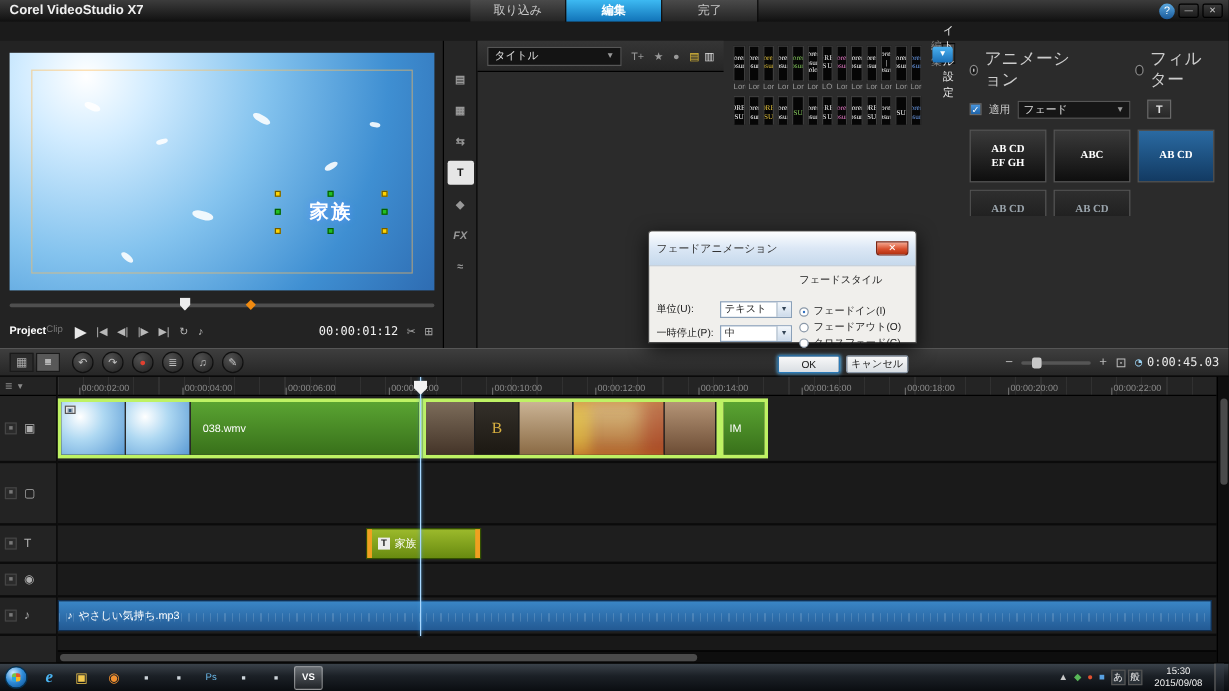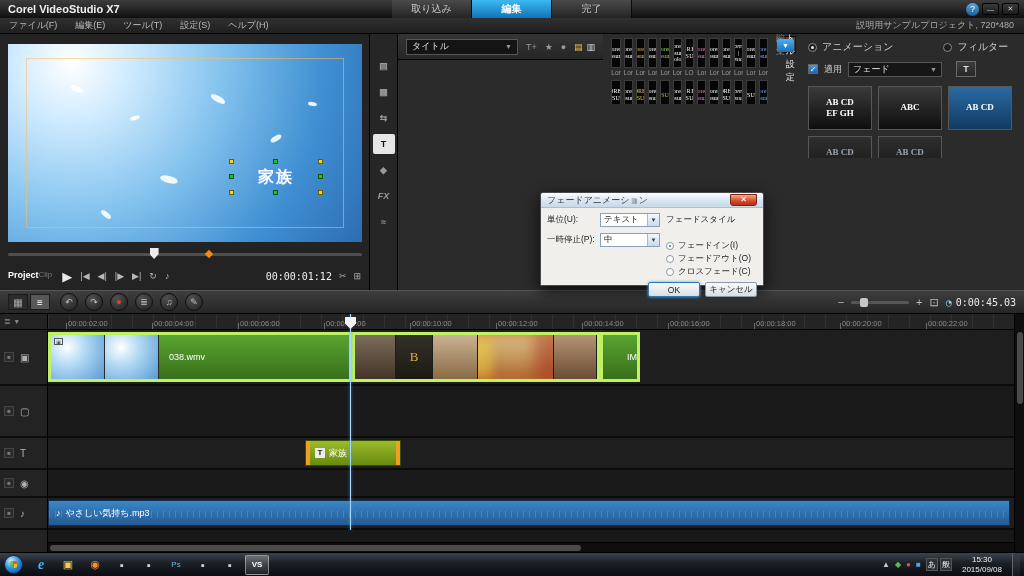--- a/index.html
+++ b/index.html
@@ -103,21 +103,21 @@
   .lib-tabs { height:17px; background:#2e2e2e; display:flex; position:relative;
     border-top:1px solid #000; border-bottom:1px solid #000; margin-top:2px; }
   .lib-tab { flex:1; display:flex; align-items:center; justify-content:center; font-size:9px;
     color:#8a8a8a; background:linear-gradient(#383838,#292929); border-right:1px solid #191919; }
   .lib-tab.active { color:#ececec; background:linear-gradient(#4a4a4a,#333); }
   .collapse-btn { position:absolute; right:2px; top:2px; width:17px; height:13px; border-radius:2px;
     background:linear-gradient(#4ab0f0,#1a70b8); color:#fff; font-size:7px;
     display:flex; align-items:center; justify-content:center; }
 
   .lib-options { flex:1; padding:6px 12px 0; position:relative; }
-  .opt-row1 { display:flex; align-items:flex-start; gap:50px; font-size:10px; color:#ccc; }
+  .opt-row1 { display:flex; align-items:flex-start; gap:50px; font-size:14px; color:#ccc; }
   .radio { display:flex; align-items:center; gap:5px; }
   .radio-dot { width:9px; height:9px; border-radius:50%; border:1px solid #8a8a8a; background:#1d1d1d; position:relative; }
   .radio-dot.on::after { content:""; position:absolute; left:2px; top:2px; right:2px; bottom:2px;
     border-radius:50%; background:#e8e8e8; }
   .opt-row2 { display:flex; align-items:center; gap:6px; margin-top:7px; font-size:9px; color:#ccc; }
   .checkbox { width:10px; height:10px; background:linear-gradient(#4a98e0,#1f63a8); border:1px solid #666;
     color:#fff; font-size:8px; line-height:9px; text-align:center; }
   .fade-dropdown { width:94px; height:15px; background:#161616; border:1px solid #565656;
     display:flex; align-items:center; justify-content:space-between; padding:0 4px; font-size:9px; color:#e0e0e0; }
   .t-button { width:20px; height:16px; border:1px solid #6a6a6a; background:linear-gradient(#3e3e3e,#272727);
@@ -127,28 +127,28 @@
     display:flex; align-items:center; justify-content:center; color:#fff; font-size:9px; font-weight:bold;
     white-space:pre-line; text-align:center; font-family:"Liberation Serif",serif; line-height:1.25; }
   .preset-row > :nth-child(3) { background:linear-gradient(#2a6aa2,#123a62); }
   .row2p { margin-top:6px; height:22px; overflow:hidden; }
   .row2p .preset { color:#9aa4ac; background:linear-gradient(#2e2e2e,#141414); }
 
   
   .dialog { position:absolute; left:540px; top:192px; width:224px; height:94px; z-index:60;
     background:#f0efec; border:1px solid #4a4a4a; border-radius:3px 3px 0 0;
     box-shadow:0 5px 16px rgba(0,0,0,.75); font-size:9px; color:#1a1a1a; }
-  .dlg-title { height:15px; background:linear-gradient(#fdfeff,#dbe7f5 50%,#c6d9ec);
+  .dlg-title { height:29px; background:linear-gradient(#fdfeff,#dbe7f5 50%,#c6d9ec);
     display:flex; align-items:center; padding:0 6px; color:#333; border-bottom:1px solid #b0bfcf;
     border-radius:3px 3px 0 0; font-size:9px; }
   .dlg-close { margin-left:auto; width:27px; height:12px; border-radius:0 0 3px 3px;
     background:linear-gradient(#f5a891,#d9502e 55%,#b23010); border:1px solid #7c2512;
     color:#fff; font-size:8px; line-height:10px; text-align:center; }
   .dlg-body { display:flex; padding:5px 6px 2px; gap:6px; }
-  .dlg-left { display:flex; flex-direction:column; gap:6px; }
+  .dlg-left { display:flex; flex-direction:column; gap:6px;margin-top:24px; }
   .dlg-field { display:flex; align-items:center; gap:3px; }
   .dlg-label { width:50px; font-size:8.5px; }
   .dlg-select { width:60px; height:14px; background:#fff; border:1px solid #8aa0b8;
     display:flex; align-items:center; justify-content:space-between; font-size:8.5px; padding-left:3px; }
   .dlg-select-arrow { width:12px; height:12px; background:linear-gradient(#f4f8fc,#ccdaea);
     border-left:1px solid #a8b8c8; font-size:6px; display:flex; align-items:center; justify-content:center; color:#345; }
   .dlg-right { flex:1; padding-top:1px; }
   .dlg-group-label { font-size:8.5px; margin-bottom:14px; }
   .dlg-radio { display:flex; align-items:center; gap:4px; font-size:8.5px; margin-top:1px; }
   .dlg-radio-dot { width:8px; height:8px; border-radius:50%; border:1px solid #8a98a8; background:#fff; position:relative; }
@@ -219,21 +219,21 @@
   .clip.vclip2 { left:304px; width:248px; }
   .pseg { height:100%; border-right:1px solid #1c1c1c; }
   .pseg.p1 { width:42px; background:linear-gradient(#7c6c5a,#443428); }
   .pseg.p2 { width:38px; background:linear-gradient(#34302a,#1c1812); display:flex; align-items:center;
     justify-content:center; color:#d8b040; font-family:"Liberation Serif",serif; font-size:13px; }
   .pseg.p3 { width:46px; background:linear-gradient(#cab394,#8a6a44); }
   .pseg.p4 { width:78px; background:linear-gradient(#dcc488,#b06a32);
     box-shadow:inset -18px 0 14px rgba(160,30,20,.45), inset 14px 0 10px rgba(240,210,60,.5); }
   .pseg.p5 { width:44px; background:linear-gradient(#b49476,#6c4c34); }
   .clip.vclip3 { left:552px; width:40px; background:linear-gradient(#5aa432,#38701a);
-    display:flex; align-items:center; padding-left:5px; font-size:9px; color:#fff;justify-content:flex-end; }
+    display:flex; align-items:center; padding-left:5px; font-size:9px; color:#fff; }
 
   .title-clip { position:absolute; left:257px; width:96px; top:2px; bottom:2px;
     background:linear-gradient(#9cba2c,#688a10); border:1px solid #334f00;
     display:flex; align-items:center; gap:4px; padding:0 9px; font-size:9px; color:#fff; }
   .title-clip::before, .title-clip::after { content:""; position:absolute; top:0; bottom:0; width:4px; background:#f0a020; }
   .title-clip::before { left:0; } .title-clip::after { right:0; }
   .t-chip { width:10px; height:10px; background:#ececec; color:#222; font-size:8px; line-height:10px;
     text-align:center; font-weight:bold; }
 
   .music-clip { position:absolute; left:0; width:962px; top:2px; bottom:2px;
@@ -292,31 +292,20 @@
       <div class="top-tab active" data-name="tab-edit">編集</div>
       <div class="top-tab" data-name="tab-share">完了</div>
     </div>
     <div class="win-controls" data-name="window-controls">
       <div class="help-btn" data-name="help-icon">?</div>
       <div class="win-btn" data-name="minimize-button">—</div>
       <div class="win-btn" data-name="close-button">✕</div>
     </div>
   </div>
 
-  <div class="menubar" data-name="menubar">
-    <div style="display:flex;height:100%" data-name="menu-items">
-
-    <span class="menu-item" data-name="menu-item">ファイル(F)</span>
-        <span class="menu-item" data-name="menu-item">編集(E)</span>
-        <span class="menu-item" data-name="menu-item">ツール(T)</span>
-        <span class="menu-item" data-name="menu-item">設定(S)</span>
-        <span class="menu-item" data-name="menu-item">ヘルプ(H)</span>
-      </div>
-    <div class="project-info" data-name="project-info">説明用サンプルプロジェクト, 720*480</div>
-  </div>
 
   <div class="main" data-name="main-area">
 
     <div class="preview-panel" data-name="preview-panel">
       <div class="preview-video" data-name="preview-video">
         <span class="feather" style="left:62px;top:42px;width:14px;height:6px;transform:rotate(22deg)" data-name="feather-graphic"></span>
         <span class="feather" style="left:122px;top:72px;width:10px;height:4px;transform:rotate(-16deg)" data-name="feather-graphic"></span>
         <span class="feather" style="left:202px;top:52px;width:16px;height:6px;transform:rotate(30deg)" data-name="feather-graphic"></span>
         <span class="feather" style="left:262px;top:92px;width:12px;height:5px;transform:rotate(-30deg)" data-name="feather-graphic"></span>
         <span class="feather" style="left:152px;top:132px;width:18px;height:7px;transform:rotate(14deg)" data-name="feather-graphic"></span>

